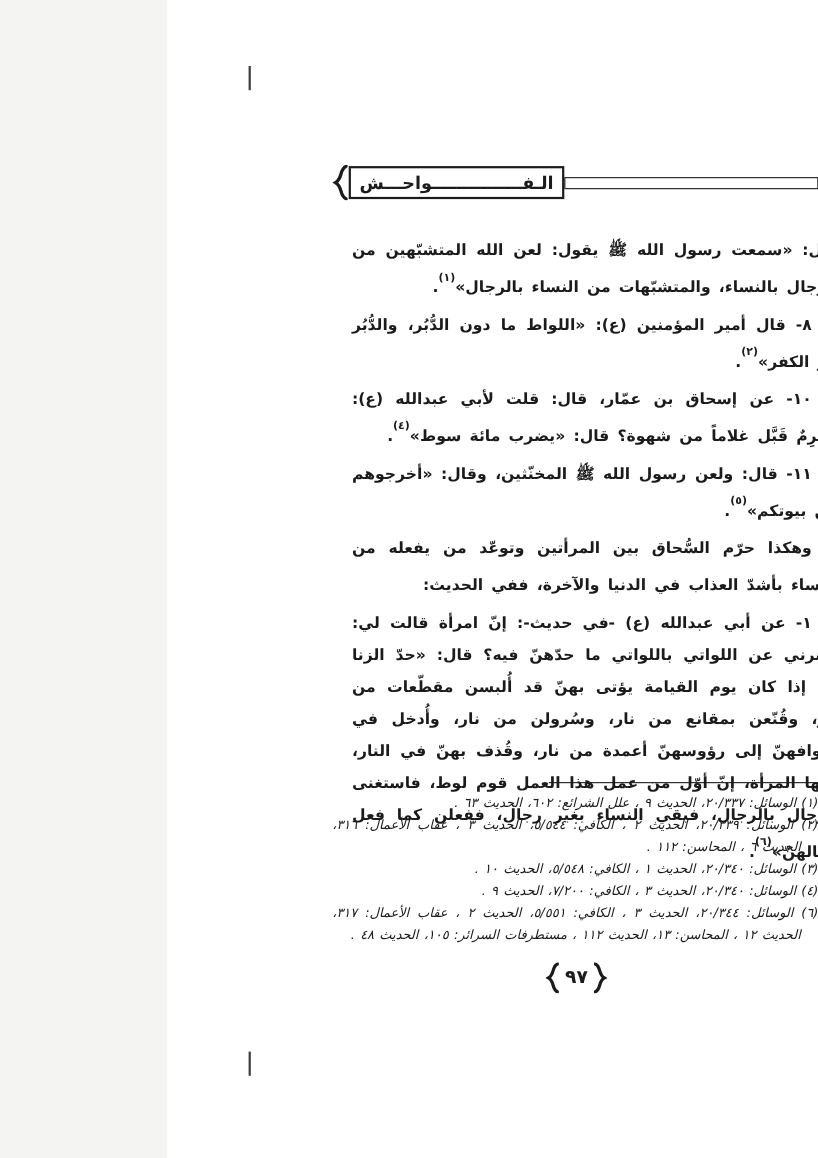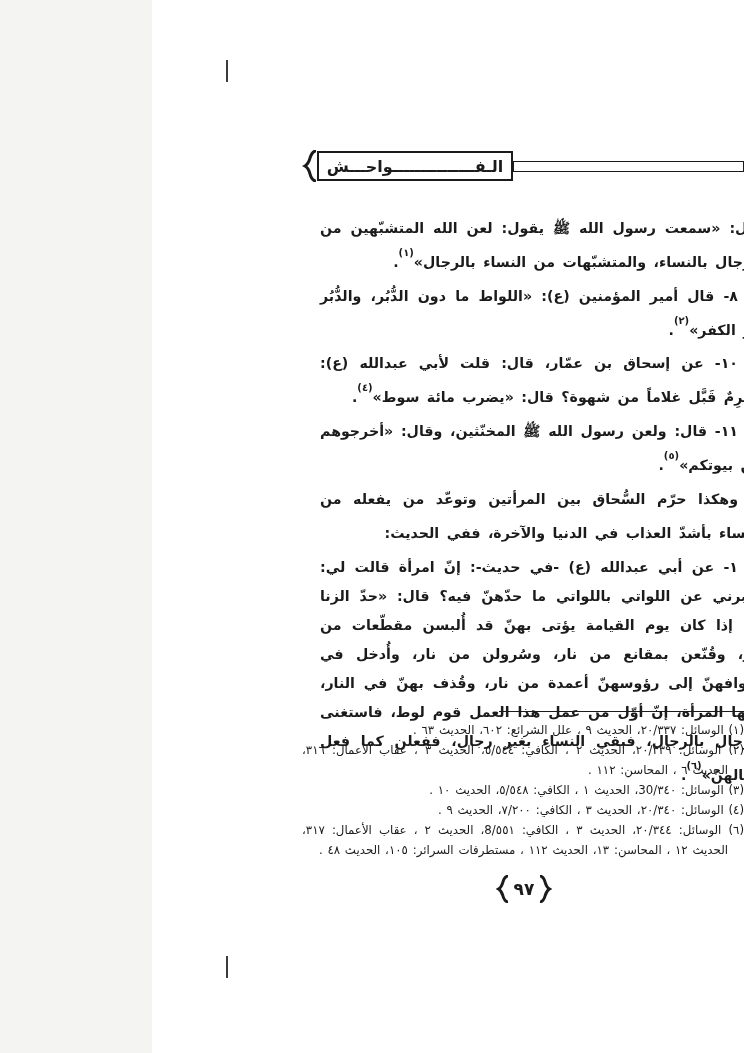--- a/index.html
+++ b/index.html
@@ -91,20 +91,21 @@
     width: 442px;
   }
   .fn {
     font-size: 11.8px;
     font-weight: 400;
     line-height: 20px;
     text-align: justify;
     word-spacing: 1px;
     padding-right: 16px;   
     text-indent: -16px;
+    font-style: italic;
   }
 
   
   .pagenum-footer {
     position: absolute;
     top: 872px; left: 0;
     width: 744px; height: 34px;
     display: flex;
     align-items: center;
     justify-content: center;
@@ -145,23 +146,23 @@
     <p class="para ind"><span>١١- قال: ولعن رسول الله ﷺ المخنّثين، وقال: «أخرجوهم من بيوتكم»</span><sup class="fref">(٥)</sup><span>.</span></p>
     <p class="para ind"><span>وهكذا حرّم السُّحاق بين المرأتين وتوعّد من يفعله من النساء بأشدّ العذاب في الدنيا والآخرة، ففي الحديث:</span><sup class="fref"></sup><span></span></p>
     <p class="para ind"><span>١- عن أبي عبدالله (ع) -في حديث-: إنّ امرأة قالت لي: أخبرني عن اللواتي باللواتي ما حدّهنّ فيه؟ قال: «حدّ الزنا أنّه إذا كان يوم القيامة يؤتى بهنّ قد أُلبسن مقطّعات من نار، وقُنّعن بمقانع من نار، وسُرولن من نار، وأُدخل في أجوافهنّ إلى رؤوسهنّ أعمدة من نار، وقُذف بهنّ في النار، أيّتها المرأة، إنّ أوّل من عمل هذا العمل قوم لوط، فاستغنى الرجال بالرجال، فبقي النساء بغير رجال، ففعلن كما فعل رجالهنّ»</span><sup class="fref">(٦)</sup><span>.</span></p>
   </main>
 
   <div class="fn-sep"></div>
 
   <section class="footnotes">
     <p class="fn">(١) الوسائل: ٢٠/٣٣٧، الحديث ٩ ، علل الشرائع: ٦٠٢، الحديث ٦٣ .</p>
     <p class="fn">(٢) الوسائل: ٢٠/٣٣٩، الحديث ٢ ، الكافي: ٥/٥٤٤، الحديث ٣ ، عقاب الأعمال: ٣١٦، الحديث ٦ ، المحاسن: ١١٢ .</p>
-    <p class="fn">(٣) الوسائل: 30/٣٤٠، الحديث ١ ، الكافي: ٥/٥٤٨، الحديث ١٠ .</p>
+    <p class="fn">(٣) الوسائل: ٢٠/٣٤٠، الحديث ١ ، الكافي: ٥/٥٤٨، الحديث ١٠ .</p>
     <p class="fn">(٤) الوسائل: ٢٠/٣٤٠، الحديث ٣ ، الكافي: ٧/٢٠٠، الحديث ٩ .</p>
-    <p class="fn">(٦) الوسائل: ٢٠/٣٤٤، الحديث ٣ ، الكافي: 8/٥٥١، الحديث ٢ ، عقاب الأعمال: ٣١٧، الحديث ١٢ ، المحاسن: ١٣، الحديث ١١٢ ، مستطرفات السرائر: ١٠٥، الحديث ٤٨ .</p>
+    <p class="fn">(٦) الوسائل: ٢٠/٣٤٤، الحديث ٣ ، الكافي: ٥/٥٥١، الحديث ٢ ، عقاب الأعمال: ٣١٧، الحديث ١٢ ، المحاسن: ١٣، الحديث ١١٢ ، مستطرفات السرائر: ١٠٥، الحديث ٤٨ .</p>
   </section>
 
   <footer class="pagenum-footer">
     <svg class="p-brace" viewBox="0 0 14 32">
       <path d="M13 1 C6 4 10 12 3 16 C10 20 6 28 13 31" fill="none" stroke="#1b1b1b" stroke-width="3.4" stroke-linecap="round"></path>
     </svg>
     <span class="pagenum">٩٧</span>
     <svg class="p-brace" viewBox="0 0 14 32">
       <path d="M1 1 C8 4 4 12 11 16 C4 20 8 28 1 31" fill="none" stroke="#1b1b1b" stroke-width="3.4" stroke-linecap="round"></path>
     </svg>

